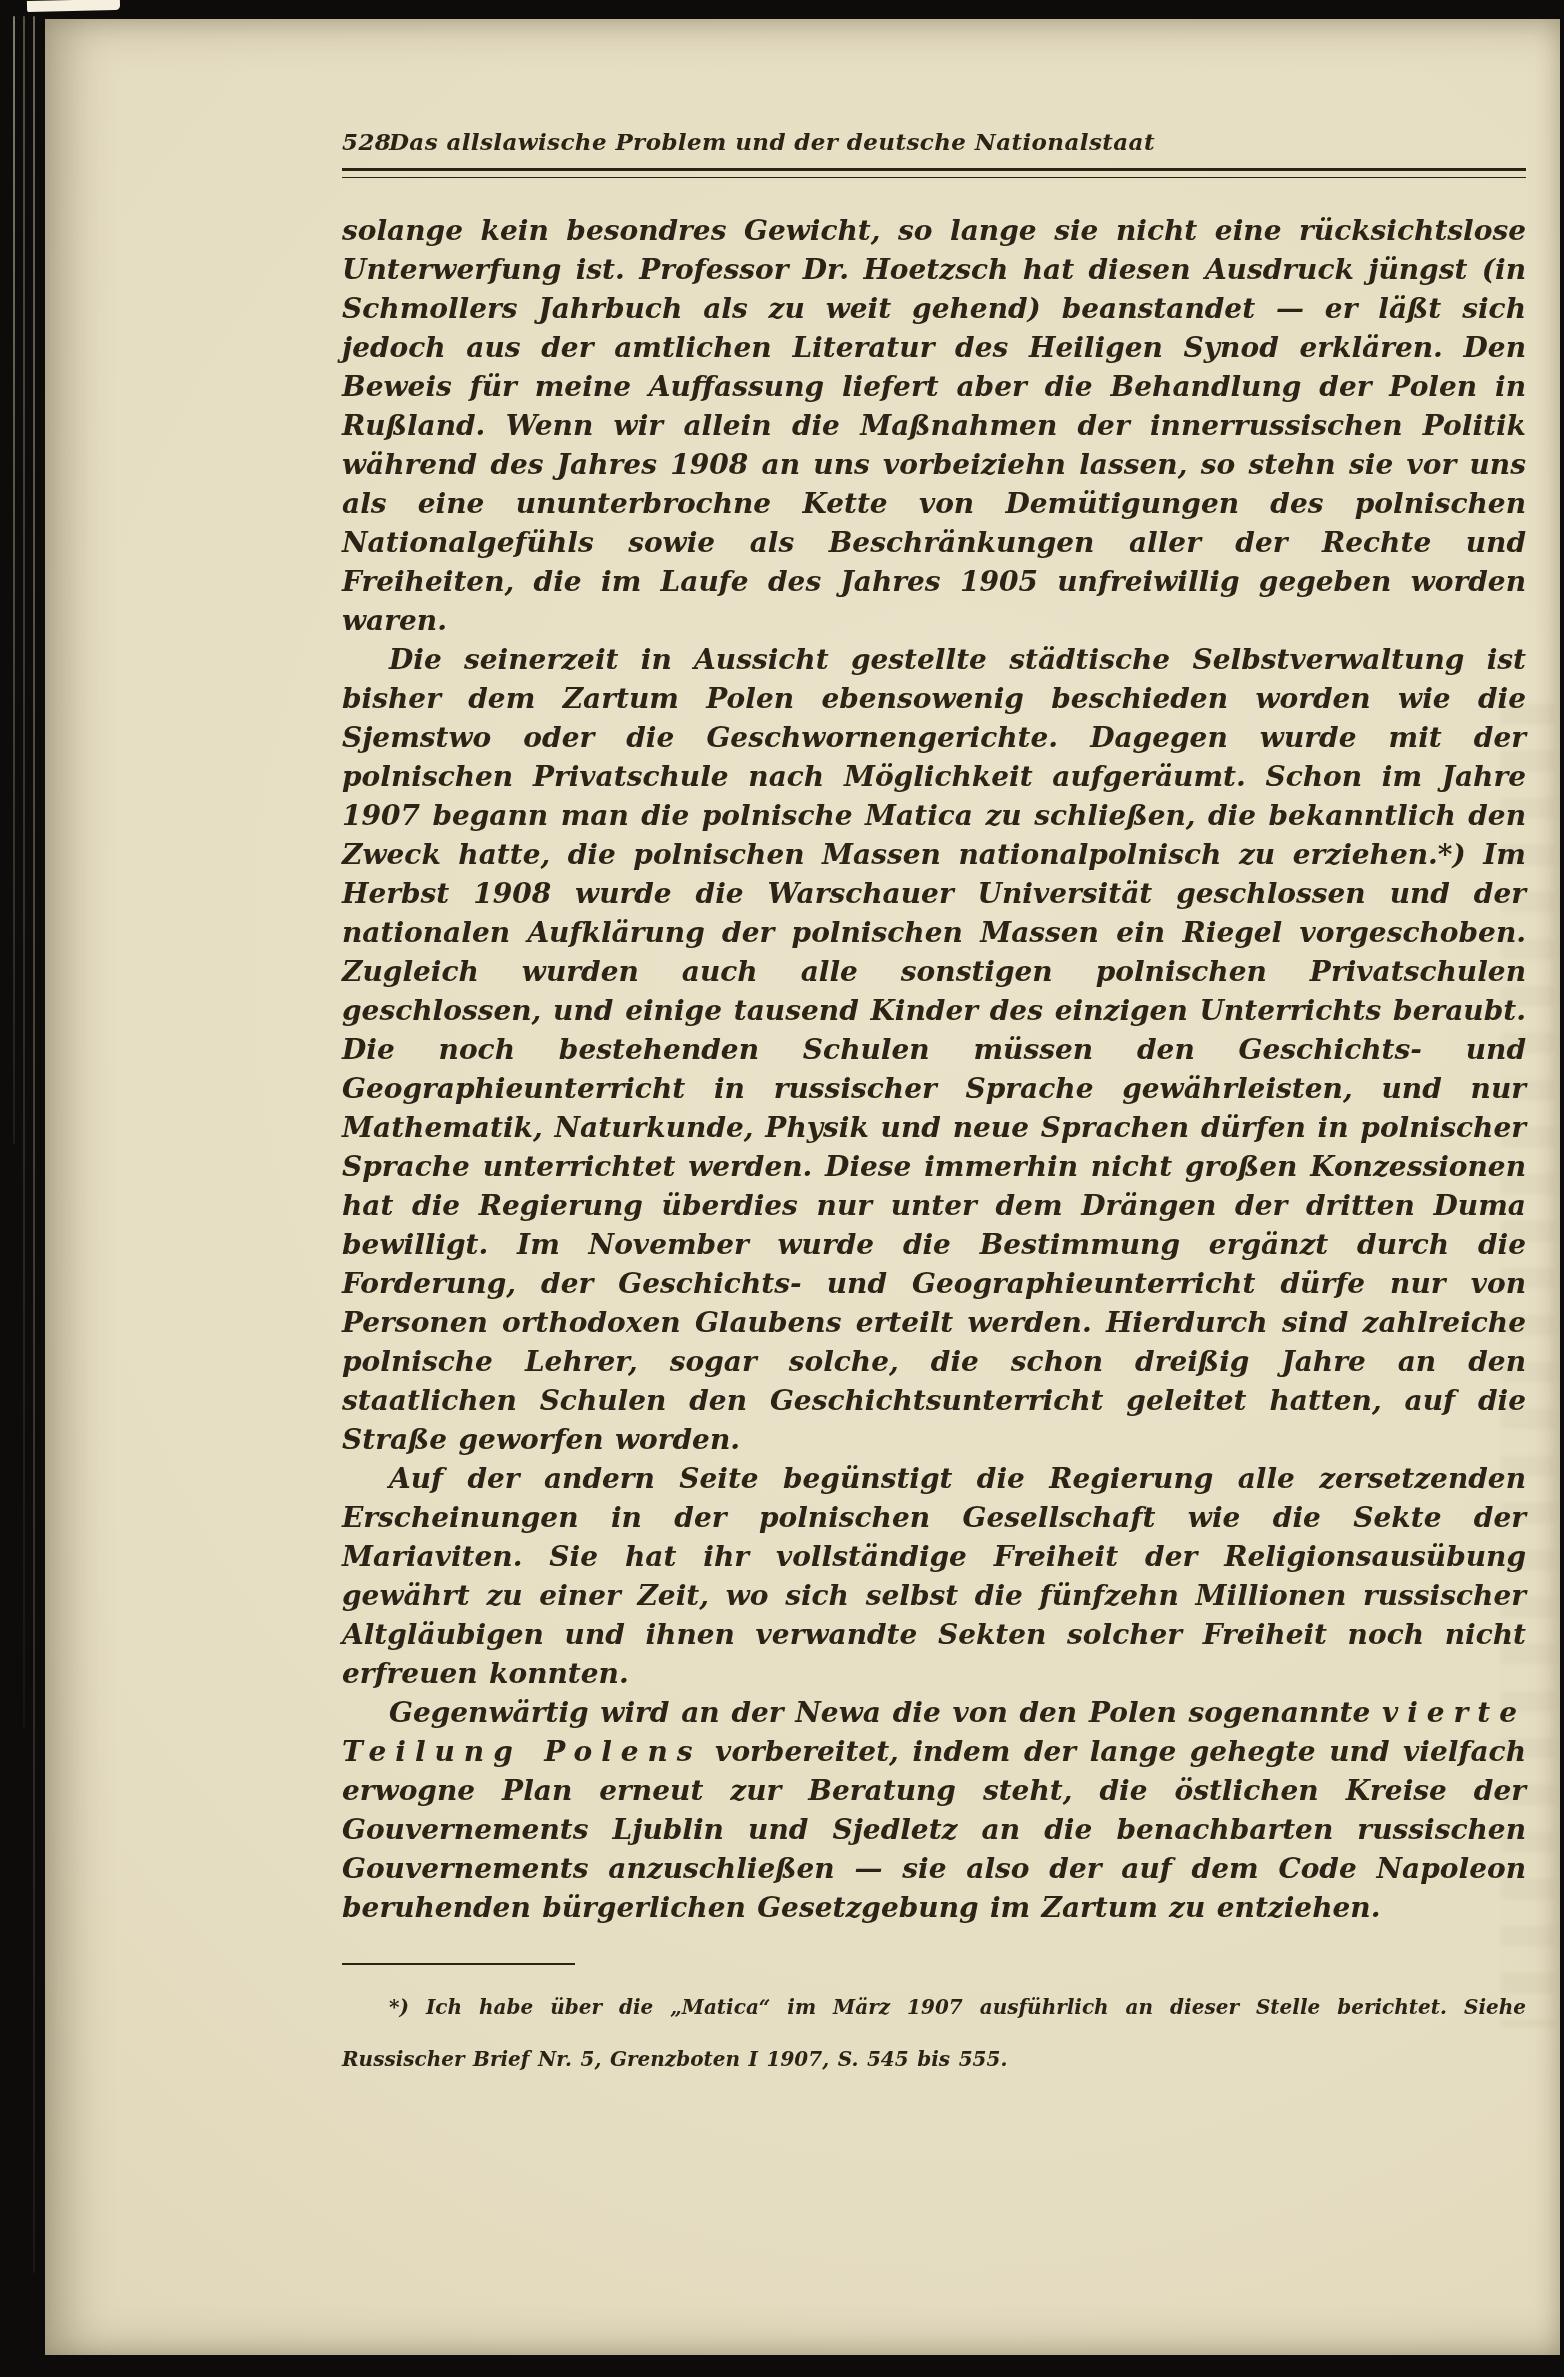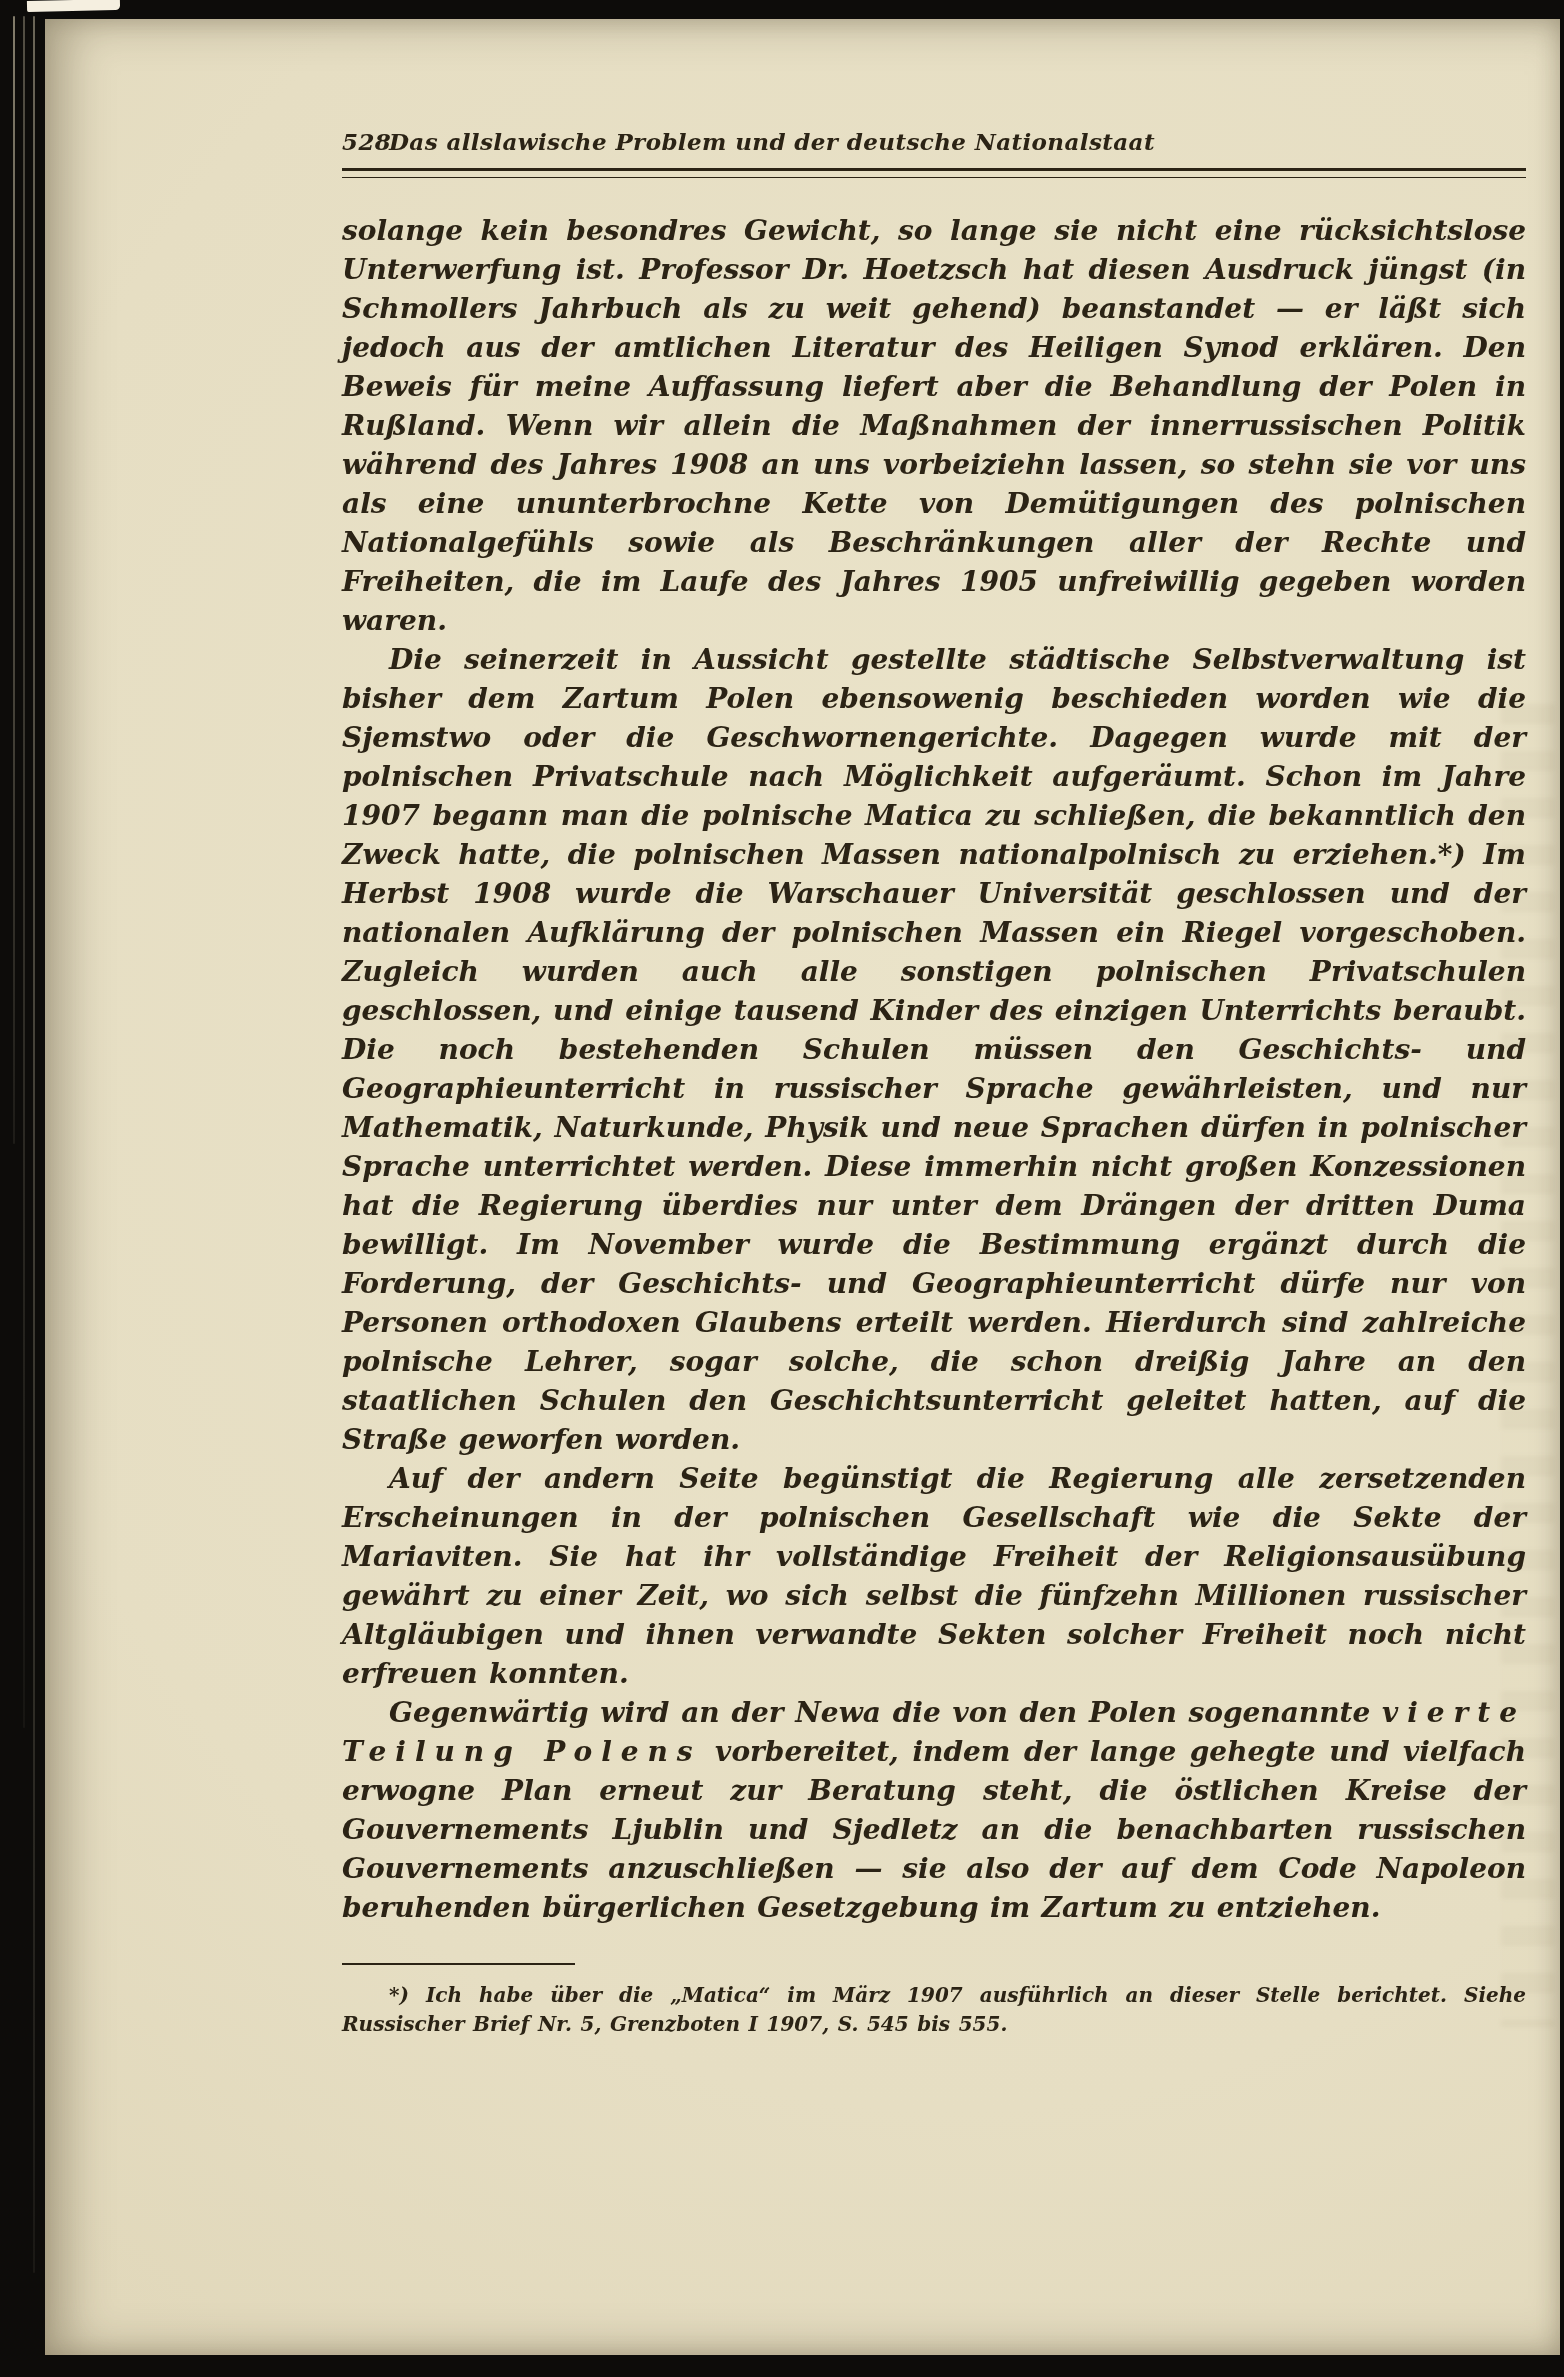--- a/index.html
+++ b/index.html
@@ -106,21 +106,21 @@
     letter-spacing: 0.32em;
   }
   .footnote-rule {
     width: 233px;
     border-top: 2.3px solid #2b2315;
     margin-top: 36px;
   }
   .footnote {
     margin: 15.6px 0 0 0;
     font-size: 20px;
-    line-height: 29px;
+    line-height: 52px;
     font-weight: 700;
     text-align: justify;
     text-indent: 47px;
     word-spacing: 1.6px;
   }
 </style>
 </head>
 <body>
 
 <div class="scan">

